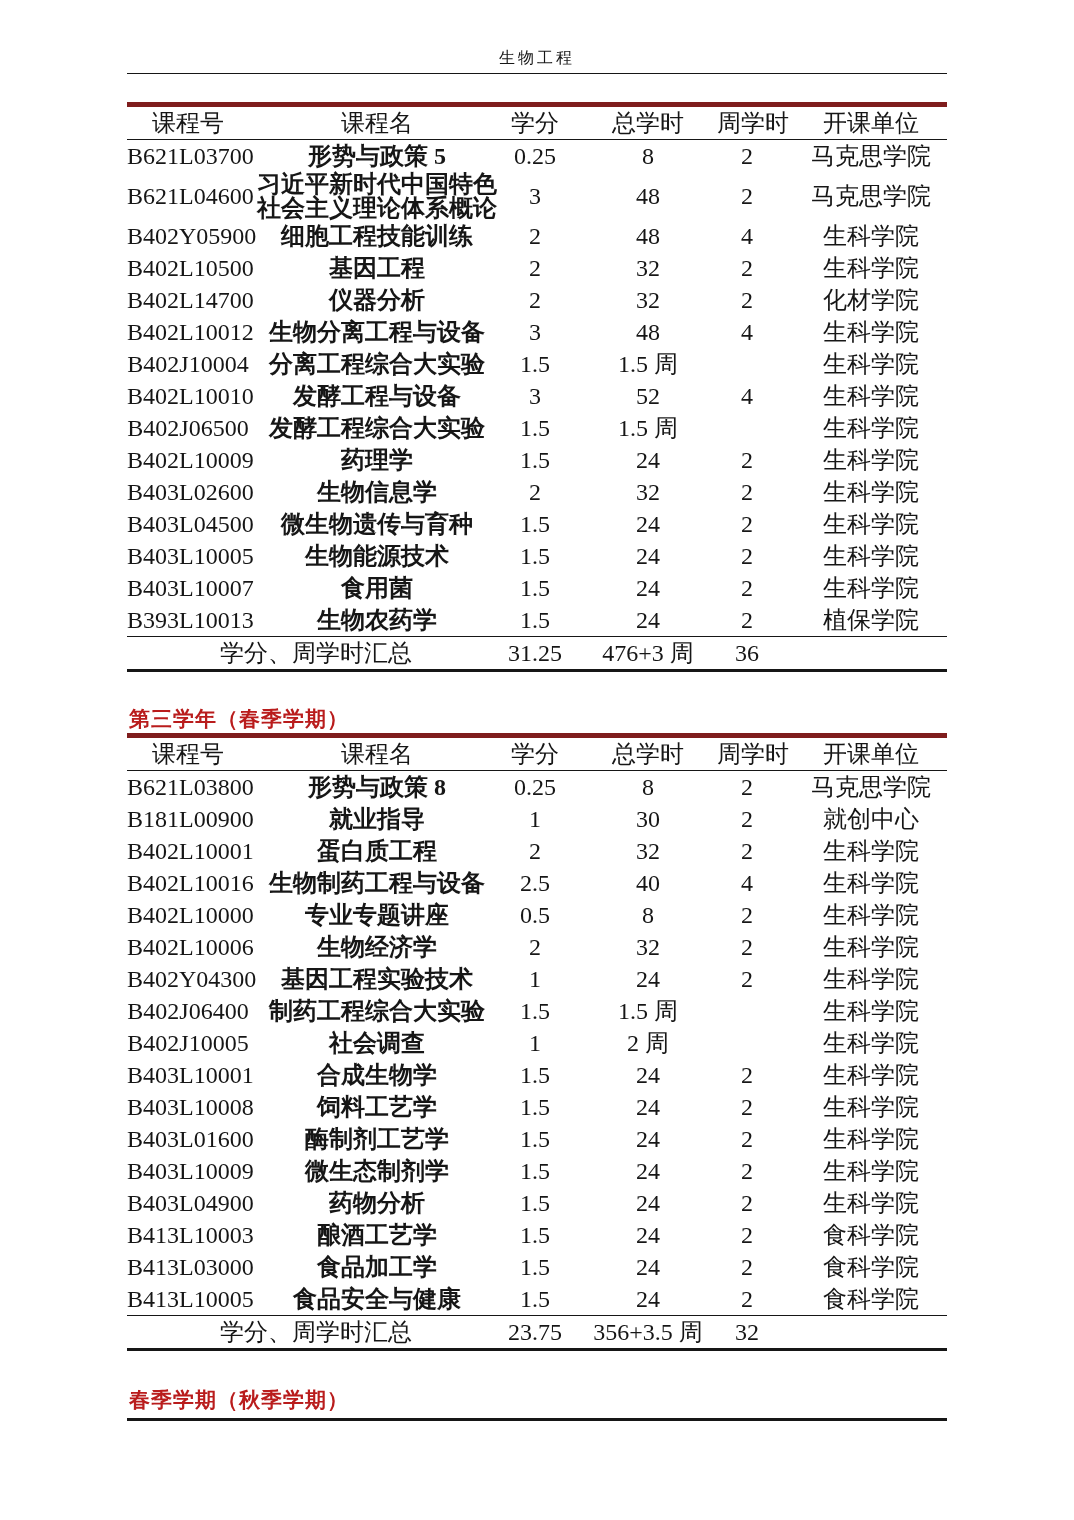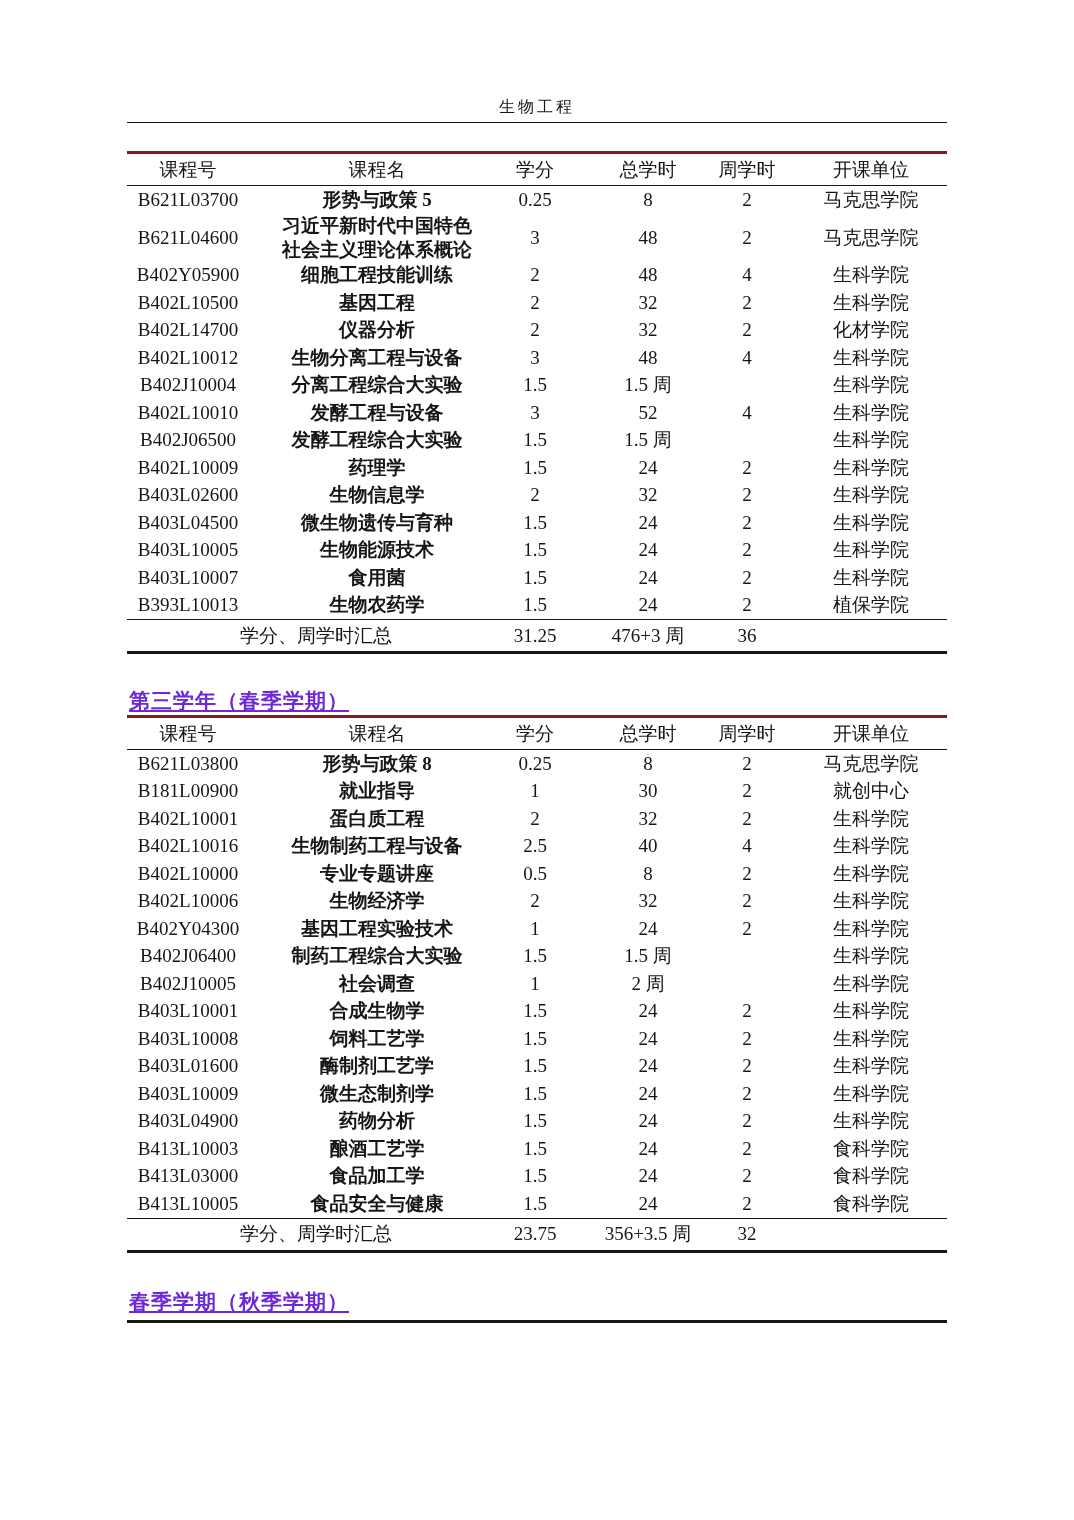--- a/index.html
+++ b/index.html
@@ -8,41 +8,41 @@
     height: 1520px;
     background: #ffffff;
     color: #161616;
     font-family: "Liberation Serif", "DejaVu Serif", serif;
     overflow: hidden;
   }
   .page {
     box-sizing: border-box;
     width: 1074px;
     height: 1520px;
-    padding: 97px 127px 0 127px;
+    padding: 48px 127px 0 127px;
   }
   .doc-title {
     text-align: center;
     font-size: 16px;
     line-height: 19px;
     letter-spacing: 3px;
     font-weight: 500;
   }
   .title-rule {
     border: none;
     border-top: 1.5px solid #161616;
     margin: 6px 0 0 0;
   }
   table.course-table {
     width: 820px;
     table-layout: fixed;
     border-collapse: collapse;
-    border-top: 3px solid #7f1d1d;
+    border-top: 5px solid #7f1d1d;
     border-bottom: 3px solid #161616;
-    font-size: 19px;
+    font-size: 24px;
   }
   table.t1 { margin-top: 28px; }
   table.t2 { margin-top: 3px; }
   col.c1 { width: 122px; }
   col.c2 { width: 256px; }
   col.c3 { width: 60px; }
   col.c4 { width: 152px; }
   col.c5 { width: 60px; }
   col.c6 { width: 170px; }
   th, td {
@@ -68,22 +68,21 @@
     height: 31px;
     border-top: 1.5px solid #161616;
   }
   h2.section-heading {
     font-family: "Liberation Sans", "DejaVu Sans", sans-serif;
     font-weight: bold;
     font-size: 21px;
     line-height: 22px;
     letter-spacing: 1px;
     margin: 28px 0 0 2px;
-    color: #6d28d9;
-    text-decoration: underline;
+    color: #b91c1c;
   }
   h2.h3rd { margin-top: 36px; }
   h2.h4th { margin-top: 38px; }
   .rule-thick {
     border: none;
     border-top: 3px solid #161616;
     margin: 7px 0 0 0;
     width: 820px;
   }
 </style>

